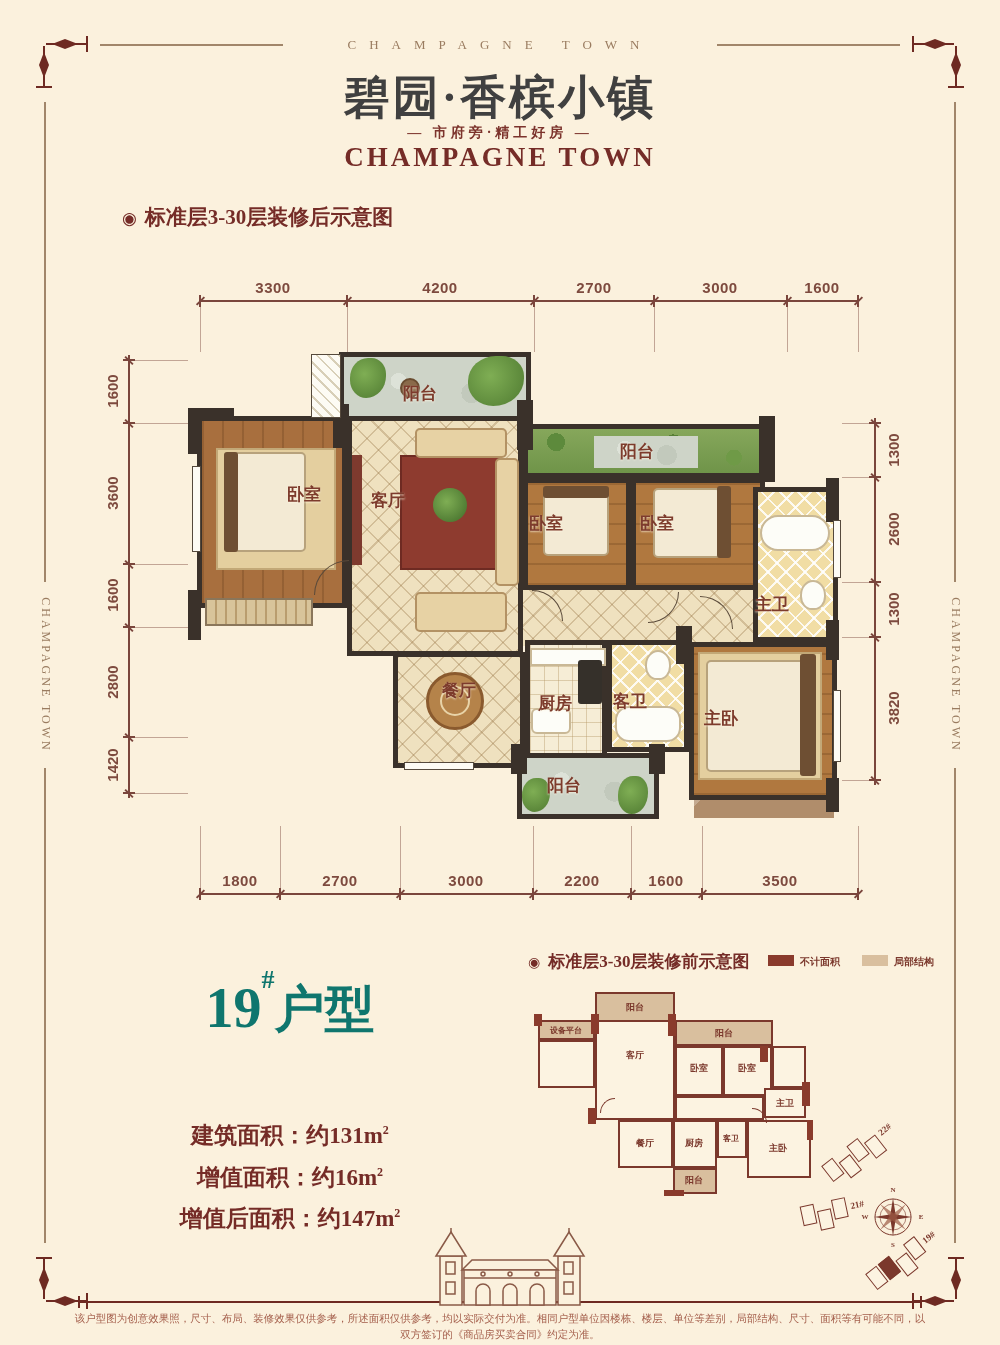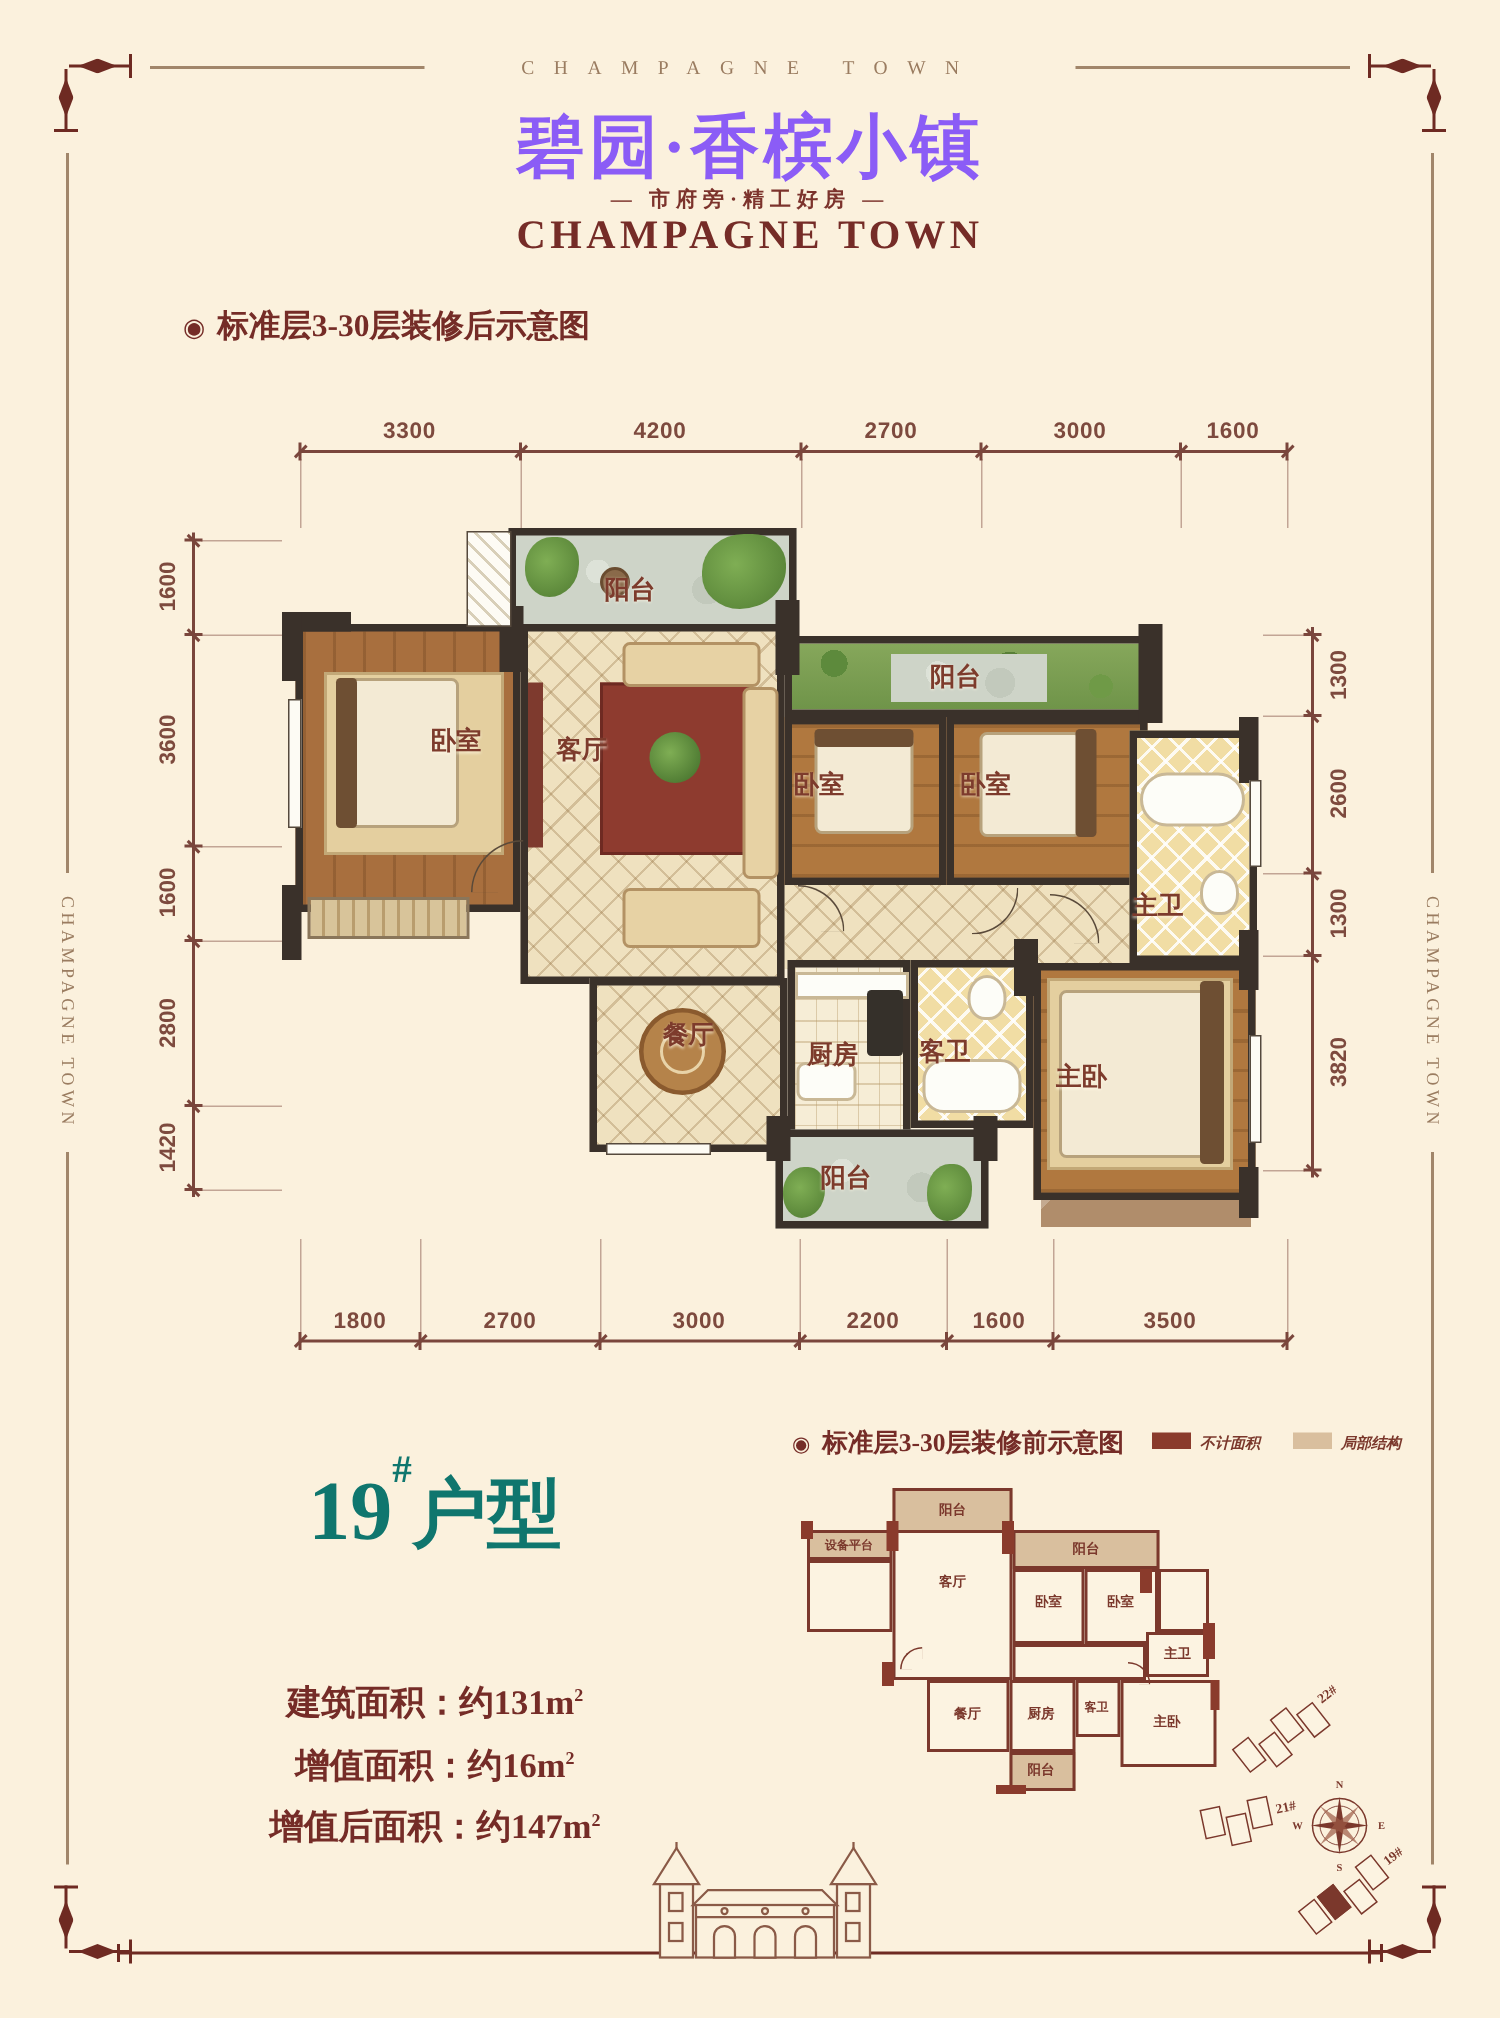--- a/index.html
+++ b/index.html
@@ -12,21 +12,21 @@
   .fside{position:absolute;transform:translate(-50%,-50%) rotate(90deg);font-size:12px;letter-spacing:3px;color:#9a7c60;white-space:nowrap;}
   .deco{position:absolute;width:70px;height:70px;}
   .deco i{position:absolute;background:#6e2a22;display:block;}
   .d-h{left:16px;top:13px;width:42px;height:2px;}
   .d-ht{left:56px;top:6px;width:2px;height:16px;}
   .d-dh{left:22px;top:9px;width:26px;height:10px;clip-path:polygon(0 50%,50% 0,100% 50%,50% 100%);}
   .d-v{left:13px;top:16px;width:2px;height:42px;}
   .d-vt{left:6px;top:56px;width:16px;height:2px;}
   .d-dv{left:9px;top:22px;width:10px;height:26px;clip-path:polygon(50% 0,100% 50%,50% 100%,0 50%);}
   
-  .h-title{position:absolute;left:500px;top:98px;transform:translate(-50%,-50%);font-size:46px;font-weight:700;color:#8b5cf6;letter-spacing:3px;white-space:nowrap;}
+  .h-title{position:absolute;left:500px;top:98px;transform:translate(-50%,-50%);font-size:46px;font-weight:700;color:#404040;letter-spacing:3px;white-space:nowrap;}
   .h-tag{position:absolute;left:500px;top:133px;transform:translate(-50%,-50%);font-size:14px;font-weight:700;color:#7c332c;letter-spacing:4px;white-space:nowrap;}
   .h-en{position:absolute;left:500px;top:157px;transform:translate(-50%,-50%);font-size:27px;color:#752c27;letter-spacing:3px;white-space:nowrap;font-weight:600;}
   .sect{position:absolute;font-size:21px;font-weight:700;color:#752c27;white-space:nowrap;}
   .bullet{color:#752c27;margin-right:8px;font-size:17px;}
   
   .dl{position:absolute;background:#7a463c;}
   .tick{position:absolute;width:2px;height:12px;background:#7a463c;transform:translate(-50%,-50%);}
   .tick::before{content:"";position:absolute;left:-4px;top:5px;width:11px;height:2px;background:#7a463c;transform:rotate(-45deg);}
   .dlab{position:absolute;transform:translate(-50%,-100%);font:700 15px "Liberation Sans",sans-serif;color:#7d4a3e;letter-spacing:.5px;white-space:nowrap;}
   .dlabv{position:absolute;transform:translate(-50%,-50%) rotate(-90deg);font:700 15px "Liberation Sans",sans-serif;color:#7d4a3e;white-space:nowrap;}
@@ -67,21 +67,21 @@
   .banner .l2{font-size:23px;line-height:1.2;}
   .notch{position:absolute;top:0;height:100%;width:18px;background:#fbf1dd;clip-path:polygon(0 0,45% 0,100% 50%,45% 100%,0 100%,55% 50%);z-index:1;}
   .arow{font-weight:700;color:#752c27;font-size:23px;text-align:center;line-height:37px;white-space:nowrap;}
   .arow sup{font-size:12px;}
   
   .b-room{position:absolute;border:2px solid #7b382c;box-sizing:border-box;background:#fcf3e1;z-index:2;}
   .b-half{background:#d9bf9e;}
   .b-label{position:absolute;transform:translate(-50%,-50%);font-size:9px;color:#7b382c;font-weight:700;white-space:nowrap;z-index:6;}
   .bwall{position:absolute;background:#8a3b2c;z-index:5;}
   .sw{position:absolute;width:26px;height:11px;z-index:2;}
-  .leglab{position:absolute;font-size:10px;font-weight:700;color:#7b382c;white-space:nowrap;z-index:2;font-style:italic;}
+  .leglab{position:absolute;font-size:10px;font-weight:700;color:#7b382c;white-space:nowrap;z-index:2;}
   
   .cluster{position:absolute;display:flex;align-items:center;z-index:2;}
   .bunit{width:14px;height:20px;border:1.5px solid #7b382c;background:#fcf3e1;box-sizing:border-box;margin:0 1px;}
   .bunit.dark{background:#7b382c;}
   .bunit.off{transform:translateY(8px);}
   .blabel{font-size:9px;font-weight:700;color:#7b382c;margin-left:3px;white-space:nowrap;}
   .cdir{position:absolute;transform:translate(-50%,-50%);font-size:7px;font-weight:700;color:#7b382c;z-index:3;}
   
   .rule{position:absolute;left:78px;top:1301px;width:844px;height:2px;background:#6e2a22;}
   .rulecap{position:absolute;width:2px;height:12px;background:#6e2a22;top:1296px;}
@@ -412,14 +412,15 @@
         <circle cx="63" cy="46" r="2" fill="none"></circle>
         <circle cx="90" cy="46" r="2" fill="none"></circle>
         <circle cx="117" cy="46" r="2" fill="none"></circle>
       </g>
     </svg>
   </div>
 
   <div class="rule"></div>
   <div class="rulecap" style="left:78px"></div>
   <div class="rulecap" style="left:920px"></div>
+  <div class="disc">该户型图为创意效果照，尺寸、布局、装修效果仅供参考，所述面积仅供参考，均以实际交付为准。相同户型单位因楼栋、楼层、单位等差别，局部结构、尺寸、面积等有可能不同，以双方签订的《商品房买卖合同》约定为准。</div>
 
 </div>
 
 </body></html>

